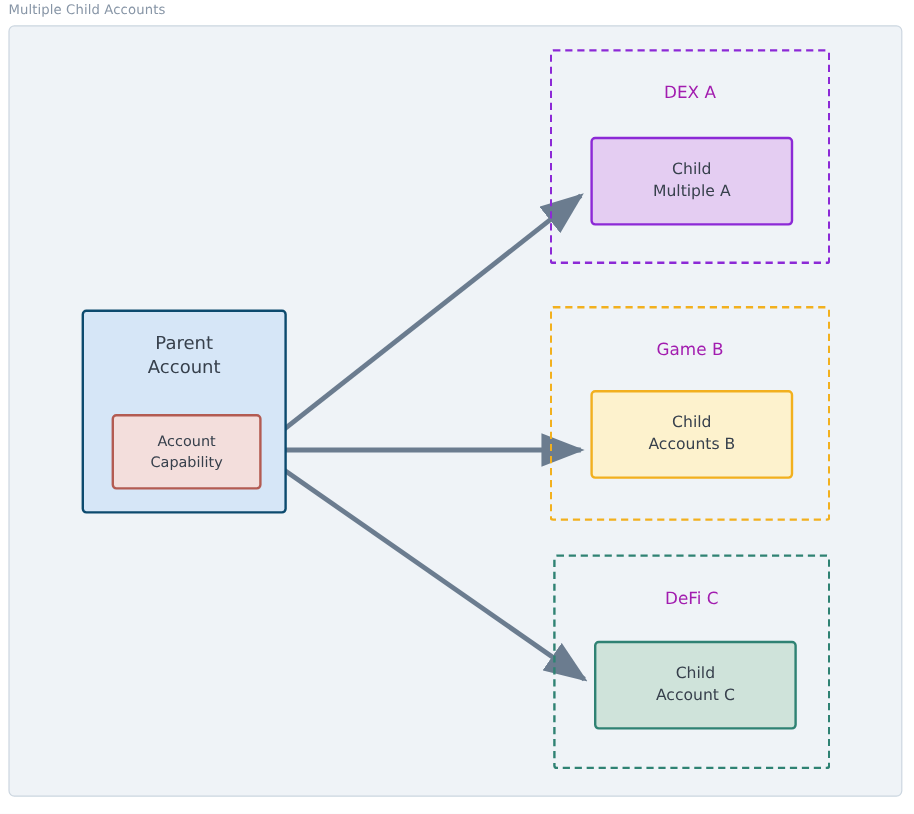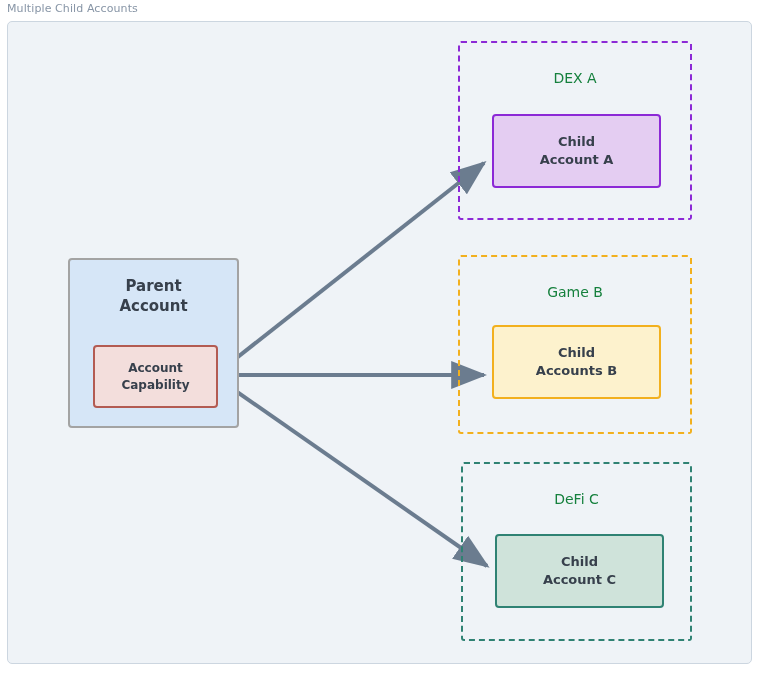--- a/index.html
+++ b/index.html
@@ -61,31 +61,30 @@
     flex-direction: column;
     align-items: center;
     justify-content: center;
     border-radius: 4px;
     text-align: center;
     line-height: 1.35;
   }
   .node .line {
     display: block;
     white-space: nowrap;
-    font-weight: bold;
   }
 
   
   #parent-account {
     left: 68px;
     top: 258px;
     width: 171px;
     height: 170px;
     background: #d6e6f7;
-    border: 2px solid #a3a3a3;
+    border: 2px solid #0c4a6e;
     justify-content: flex-start;
     padding-top: 16px;
   }
   #parent-account-label {
     font-size: 15px;
     color: #37404c;
   }
 
   
   #account-capability {
@@ -107,21 +106,21 @@
     border-style: dashed;
     border-radius: 3px;
     background: transparent;
   }
   .cluster-label {
     position: absolute;
     left: 0;
     width: 100%;
     text-align: center;
     font-size: 14px;
-    color: #15803d;
+    color: #a21caf;
     white-space: nowrap;
   }
 
   #cluster-dex-a {
     left: 458px; top: 41px;
     width: 234px; height: 179px;
     border-color: #8c29d6;
   }
   #cluster-defi-b {
     left: 458px; top: 255px;
@@ -202,21 +201,21 @@
     </div>
   </div>
 
   <div class="node" id="account-capability">
     <span class="line">Account</span>
     <span class="line">Capability</span>
   </div>
 
   <div class="node" id="child-account-a">
     <span class="line">Child</span>
-    <span class="line">Account A</span>
+    <span class="line">Multiple A</span>
   </div>
 
   <div class="node" id="child-account-b">
     <span class="line">Child</span>
     <span class="line">Accounts B</span>
   </div>
 
   <div class="node" id="child-account-c">
     <span class="line">Child</span>
     <span class="line">Account C</span>

